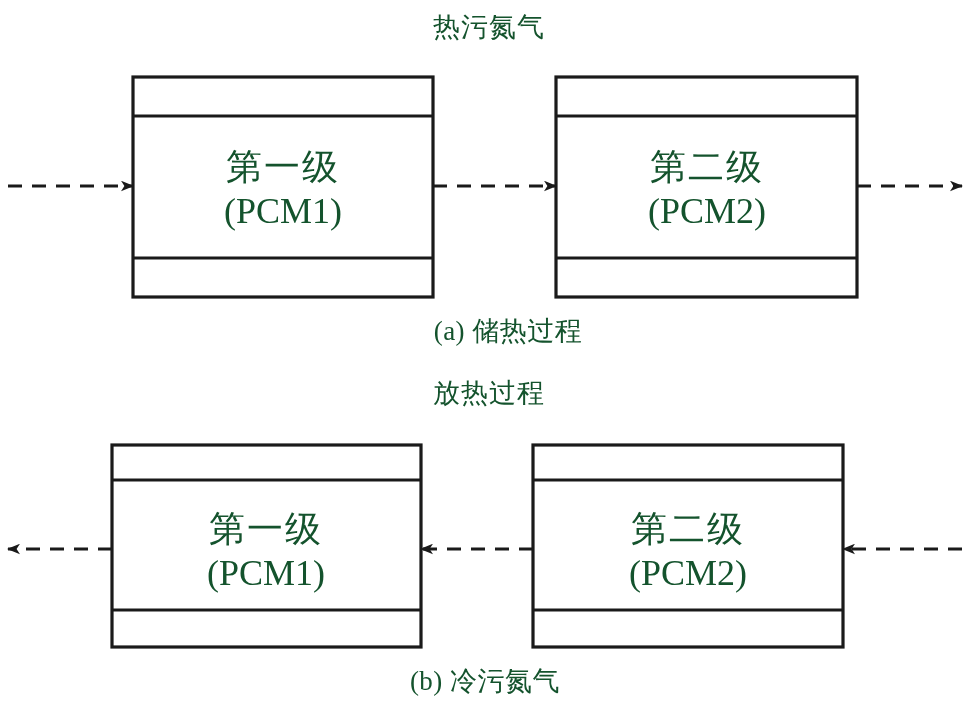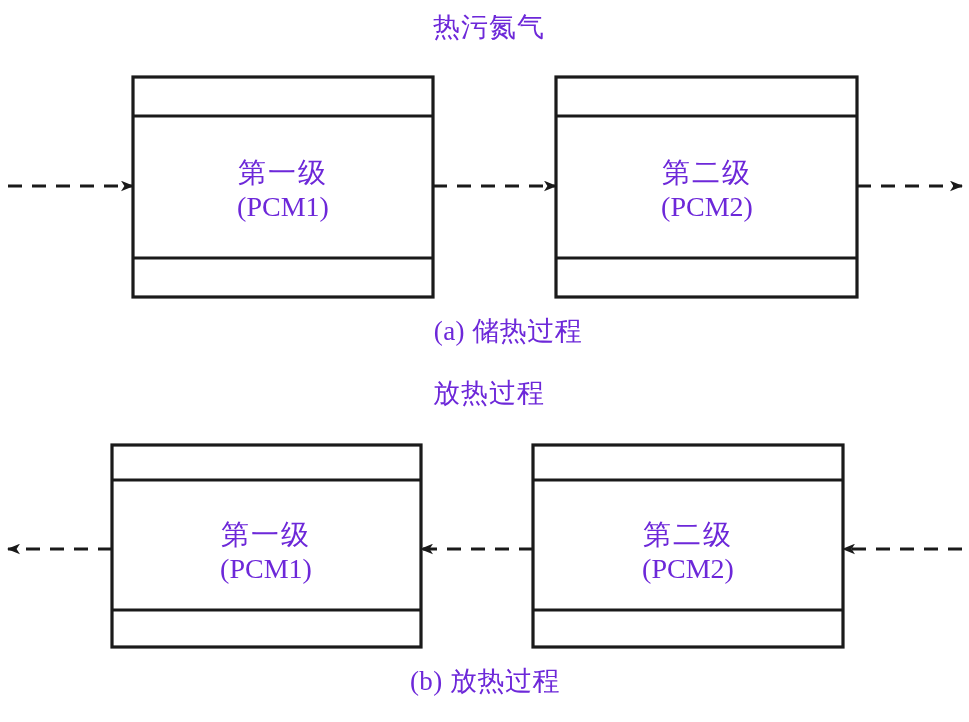--- a/index.html
+++ b/index.html
@@ -32,35 +32,35 @@
     position: absolute;
     left: 0; top: 0;
     width: 969px;
     height: 722px;
     pointer-events: none;
   }
   .txt {
     position: absolute;
     white-space: nowrap;
     text-align: center;
-    color: #6d28d9;
+    color: #14532d;
     line-height: 1.18;
   }
   .flow-title {
     font-size: 27px;
     letter-spacing: 1px;
     transform: translateX(-50%);
   }
   .caption {
     font-size: 27px;
     letter-spacing: 0.5px;
     transform: translateX(-50%);
   }
   .stage-label {
-    font-size: 28px;
+    font-size: 36px;
     transform: translate(-50%, -50%);
     line-height: 1.22;
   }
   .stage-label .cn { display: block; letter-spacing: 2px; }
   .stage-label .en { display: block; }
 </style>
 </head>
 <body>
 
 <div id="stage">
@@ -135,16 +135,16 @@
     <div class="txt stage-label" style="left:266px; top:552px;">
       <span class="cn">第一级</span>
       <span class="en">(PCM1)</span>
     </div>
 
     <div class="txt stage-label" style="left:688px; top:552px;">
       <span class="cn">第二级</span>
       <span class="en">(PCM2)</span>
     </div>
 
-    <div class="txt caption" style="left:485px; top:666px;">(b) 放热过程</div>
+    <div class="txt caption" style="left:485px; top:666px;">(b) 冷污氮气</div>
 
   </div>
 </div>
 
 </body></html>

